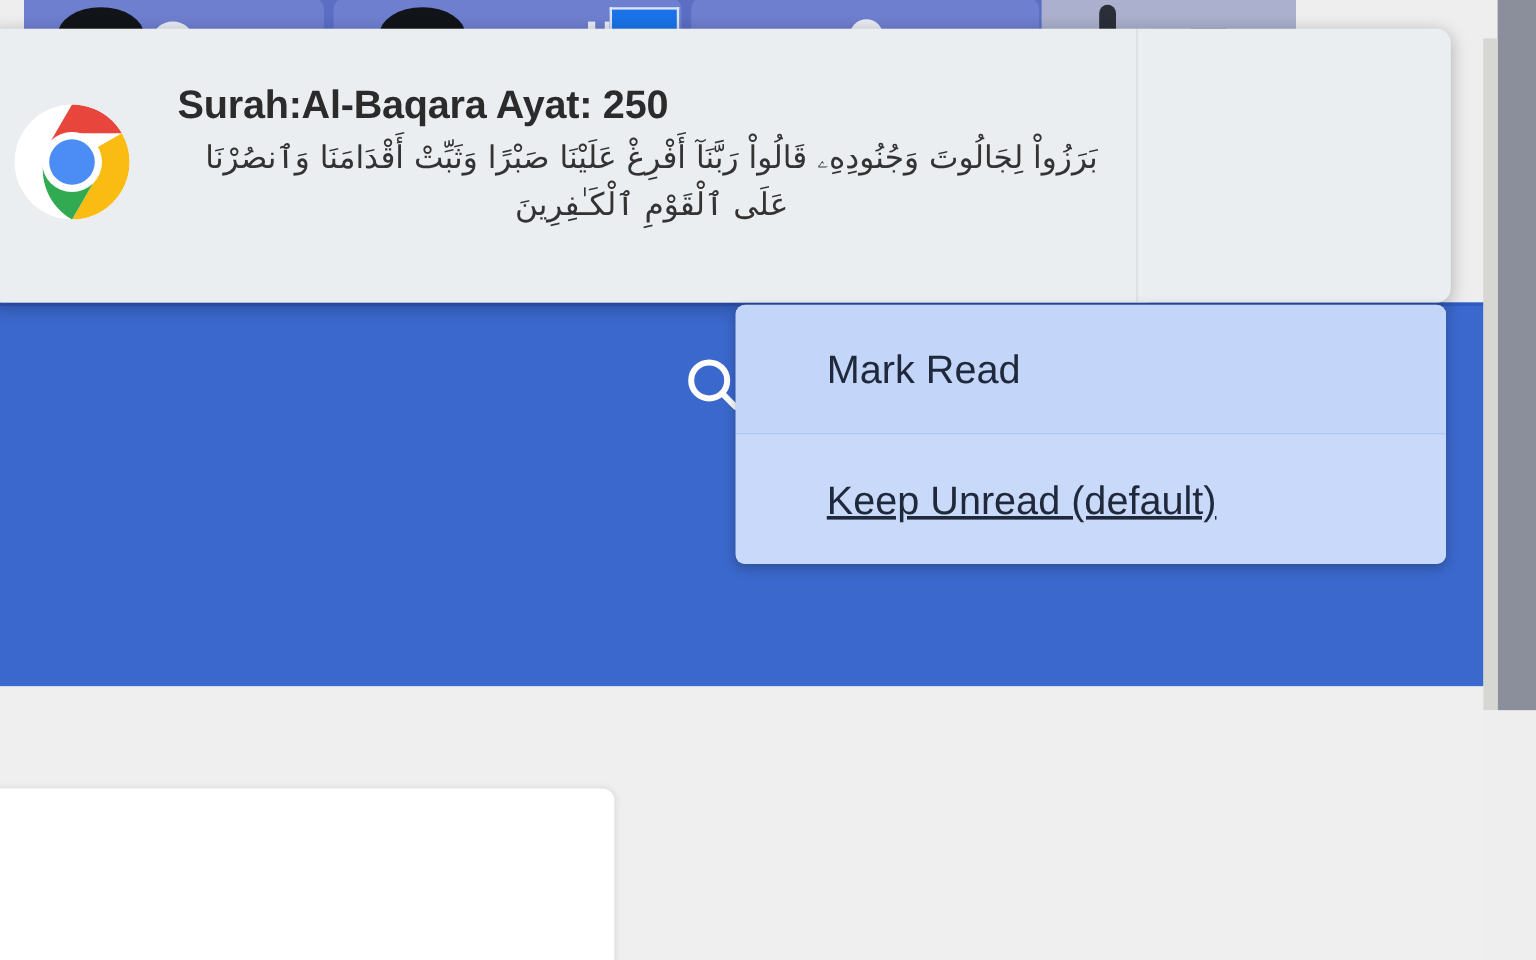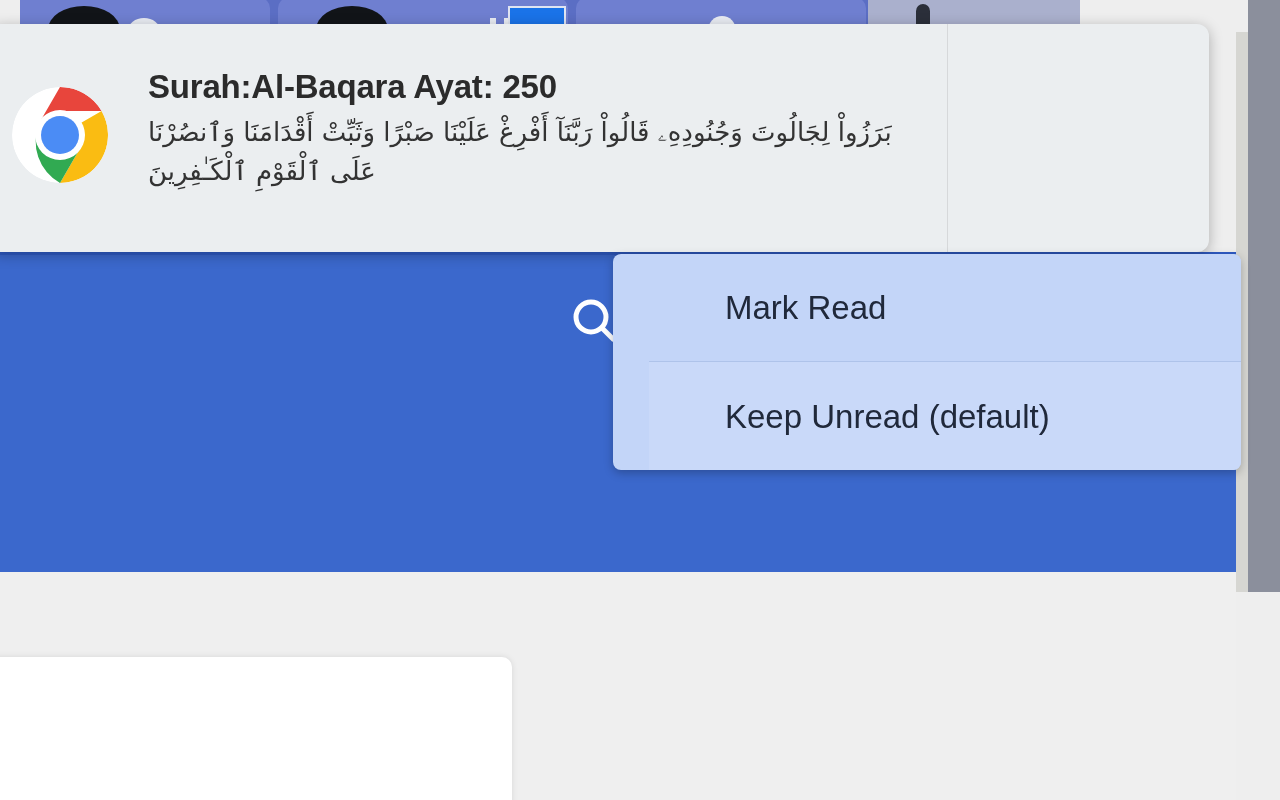--- a/index.html
+++ b/index.html
@@ -174,21 +174,21 @@
     line-height: 1.25;
     white-space: nowrap;
   }
   .notif-arabic {
     margin-top: 6px;
     font-family: "DejaVu Sans", sans-serif;
     font-size: 26px;
     line-height: 1.5;
     color: #333333;
     direction: rtl;
-    text-align: left;
+    text-align: center;
     unicode-bidi: isolate;
   }
   .notif-divider {
     position: absolute;
     left: 957px; top: 0;
     width: 1px; height: 228px;
     background: #d6d8da;
   }
 
   .notif-buttons {
@@ -235,36 +235,35 @@
 
   
   .dropdown {
     position: absolute;
     left: 613px; top: 254px;
     width: 592px; height: 216px;
     background: #c3d5f8;
     border-radius: 8px;
     box-shadow: 0 3px 10px rgba(0,0,0,0.25);
     overflow: hidden;
-    padding-left: 36px;
   }
   .dropdown-item {
     position: relative;
     height: 107px;
     display: flex;
     align-items: center;
     padding-left: 76px;
     box-sizing: border-box;
     color: #20293b;
     font-size: 33px;
     cursor: default;
     white-space: nowrap;
   }
   .dropdown-item.first { background: #c3d5f8; }
-  .dropdown-item.second { background: #c9d9f9; height: 109px; }
+  .dropdown-item.second { background: #c9d9f9; height: 109px; text-decoration: underline; }
   .dropdown-sep {
     height: 1px;
     background: #aec3ea;
   }
 </style>
 </head>
 <body>
 
 <div id="screen">
 

